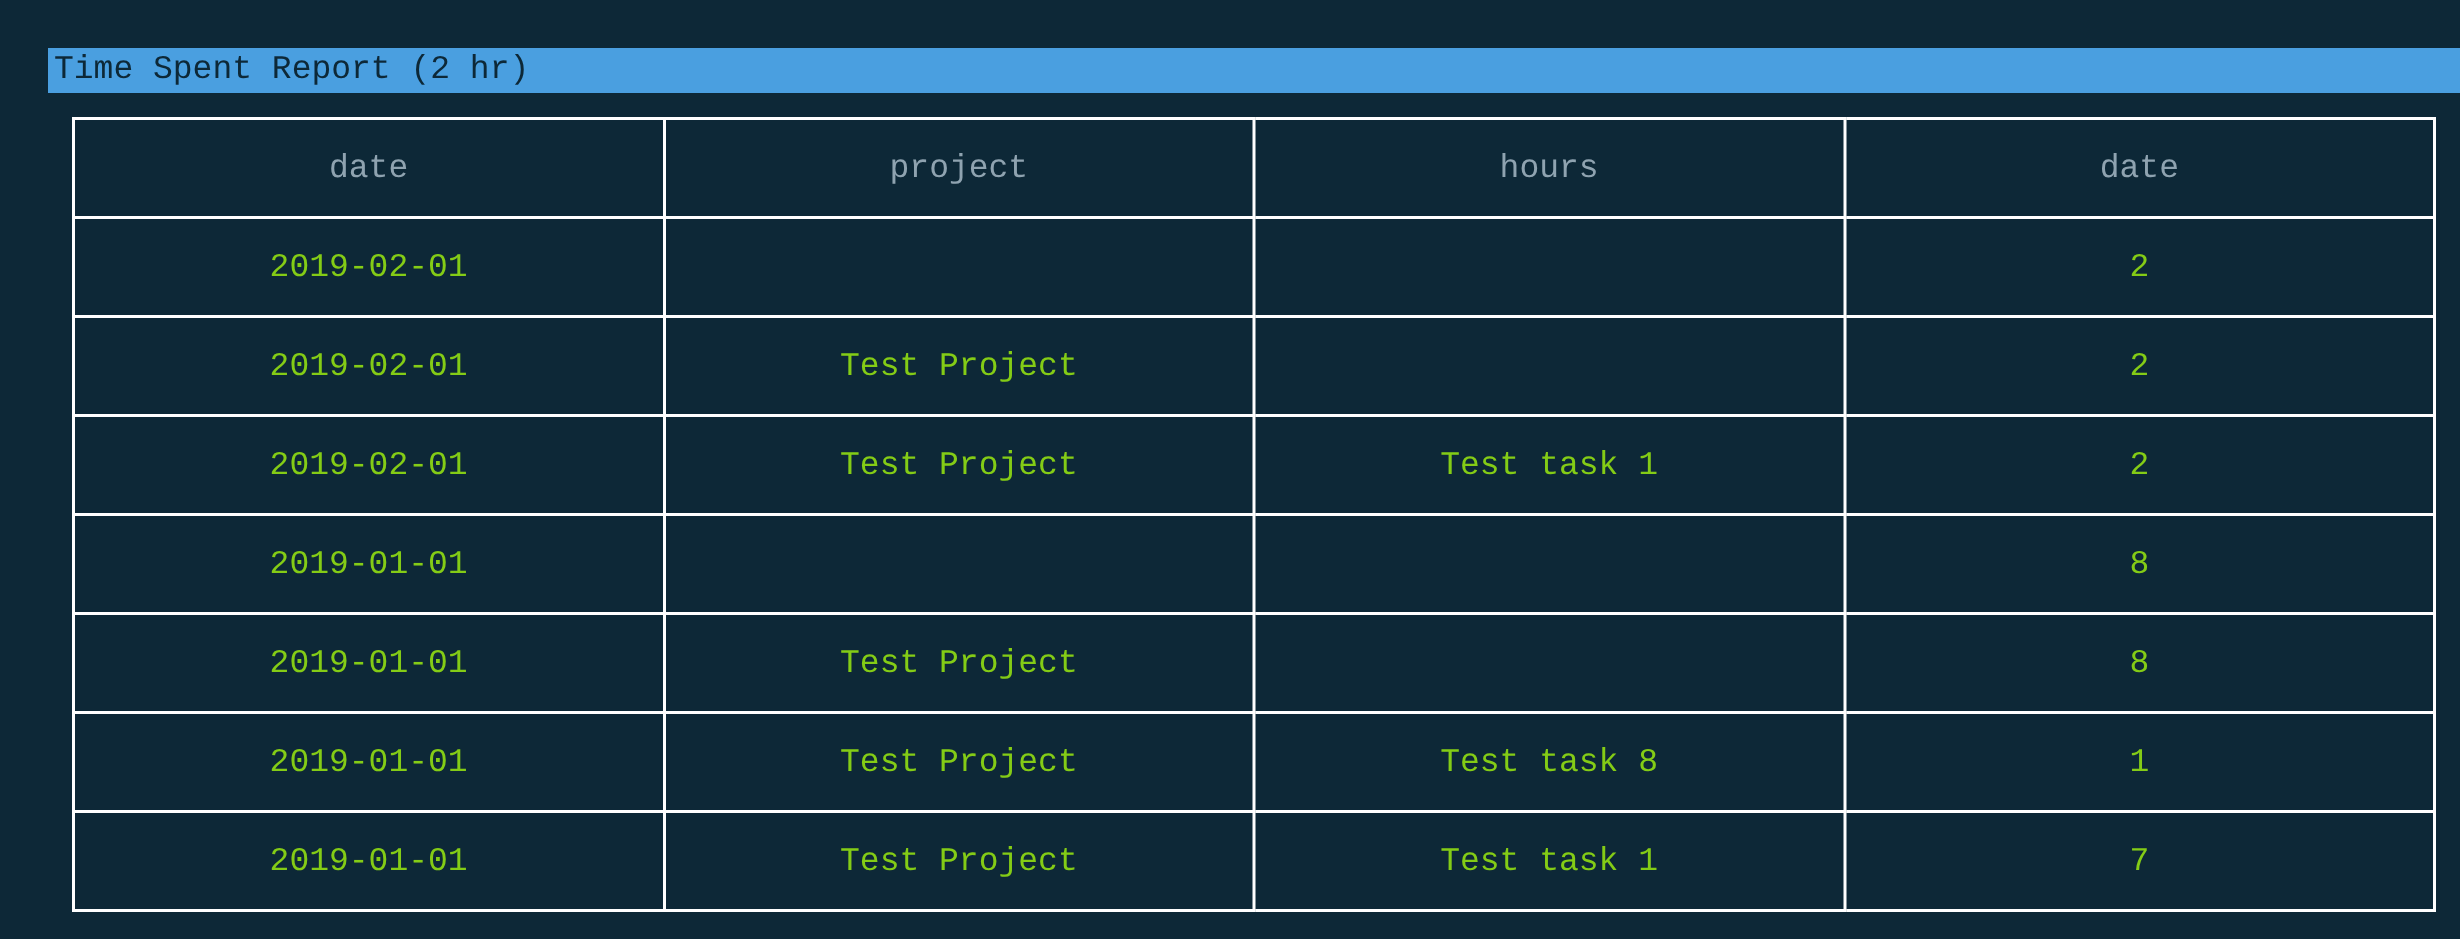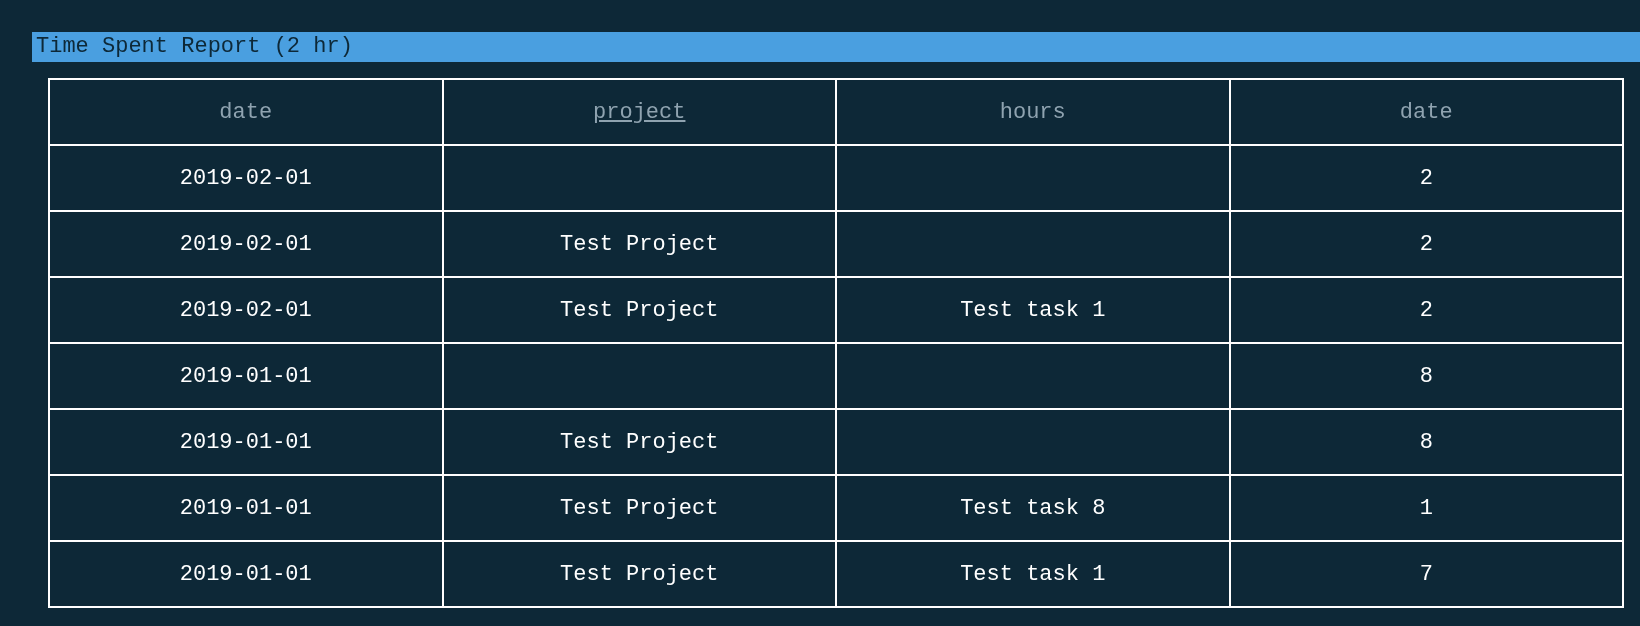--- a/index.html
+++ b/index.html
@@ -29,33 +29,32 @@
     table {
       width: 100%;
       border-collapse: collapse;
       border: 2px solid #ffffff;
     }
     th, td {
       border: 2px solid #ffffff;
       text-align: center;
       font-size: 22px;
       font-weight: normal;
-      color: #ffffff;
+      color: #84cc16;
       height: 66px;
       vertical-align: middle;
     }
     th {
       color: #8fa3b0;
     }
     .col-date {
       width: 25%;
     }
     .col-project {
       width: 25%;
-      text-decoration: underline;
     }
     .col-task {
       width: 25%;
     }
     .col-hours {
       width: 25%;
     }
   </style>
 </head>
 <body>

